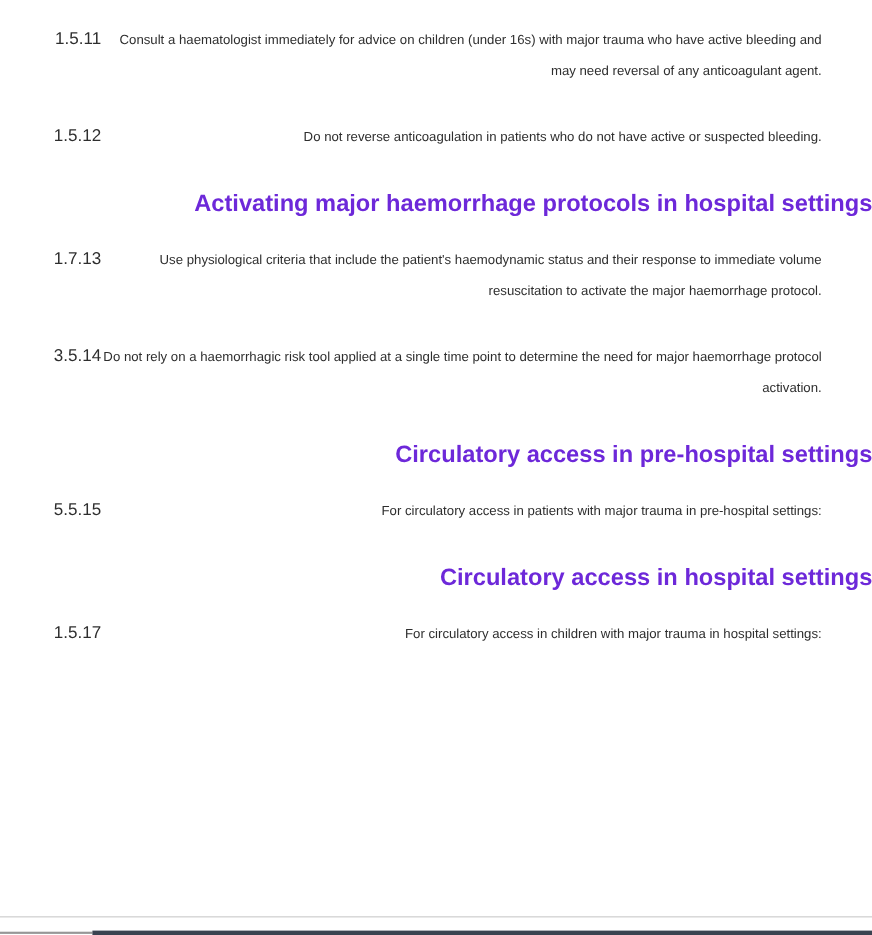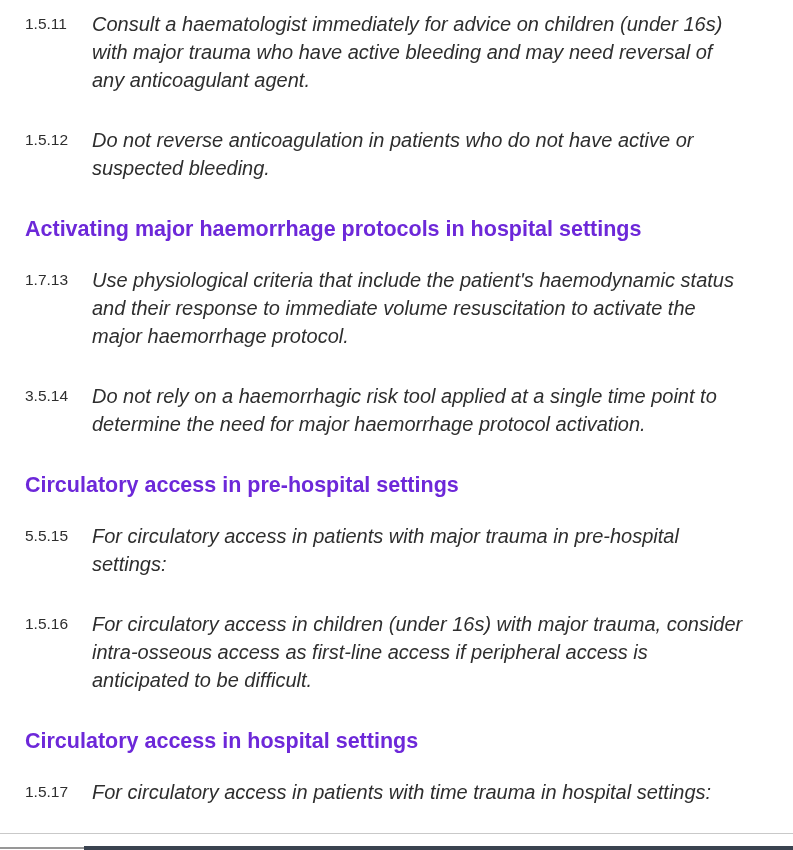--- a/index.html
+++ b/index.html
@@ -4,30 +4,31 @@
 <style>
   html,body{margin:0;padding:0;background:#ffffff;}
   .page{
     position:relative;
     width:793px;height:850px;
     overflow:hidden;
     background:#ffffff;
     font-family:"Liberation Sans","DejaVu Sans",sans-serif;
     color:#2e2e2e;
     box-sizing:border-box;
-    padding:10px 0 0 25px;
+    padding:22px 0 0 25px;
+    text-align:right;
   }
   .rec{display:flex;margin-bottom:32px;}
   .rec-num{
     flex:none;width:67px;
     font-size:15.5px;line-height:28px;color:#2e2e2e;
   }
   .rec-body{
     width:655px;
-    font-size:20px;line-height:28px;color:#2e2e2e;font-style:italic;
+    font-size:12px;line-height:28px;color:#2e2e2e;
   }
   .rec-body p{margin:0;}
   h2.section{
     font-size:21.5px;line-height:30px;font-weight:700;
     color:#6d28d9;margin:28px 0 22px 0;
   }
   ul.rec-bullets{
     list-style:none;margin:26px 0 22px 0;padding:0;
   }
   ul.rec-bullets li{
@@ -72,29 +73,25 @@
 
   <h2 class="section">Circulatory access in pre-hospital settings</h2>
 
   <div class="rec">
     <div class="rec-num">5.5.15</div>
     <div class="rec-body">
       <p>For circulatory access in patients with major trauma in pre-hospital settings:</p>
     </div>
   </div>
 
-  <div class="rec">
-    <div class="rec-num">1.5.16</div>
-    <div class="rec-body">For circulatory access in children (under 16s) with major trauma, consider intra-osseous access as first-line access if peripheral access is anticipated to be difficult.</div>
-  </div>
 
   <h2 class="section">Circulatory access in hospital settings</h2>
 
   <div class="rec">
     <div class="rec-num">1.5.17</div>
-    <div class="rec-body">For circulatory access in patients with time trauma in hospital settings:</div>
+    <div class="rec-body">For circulatory access in children with major trauma in hospital settings:</div>
   </div>
 
   <div class="rule-line"></div>
   <div class="bottom-edge-left"></div>
   <div class="bottom-dark-bar"></div>
 
 </div>
 
 </body></html>

